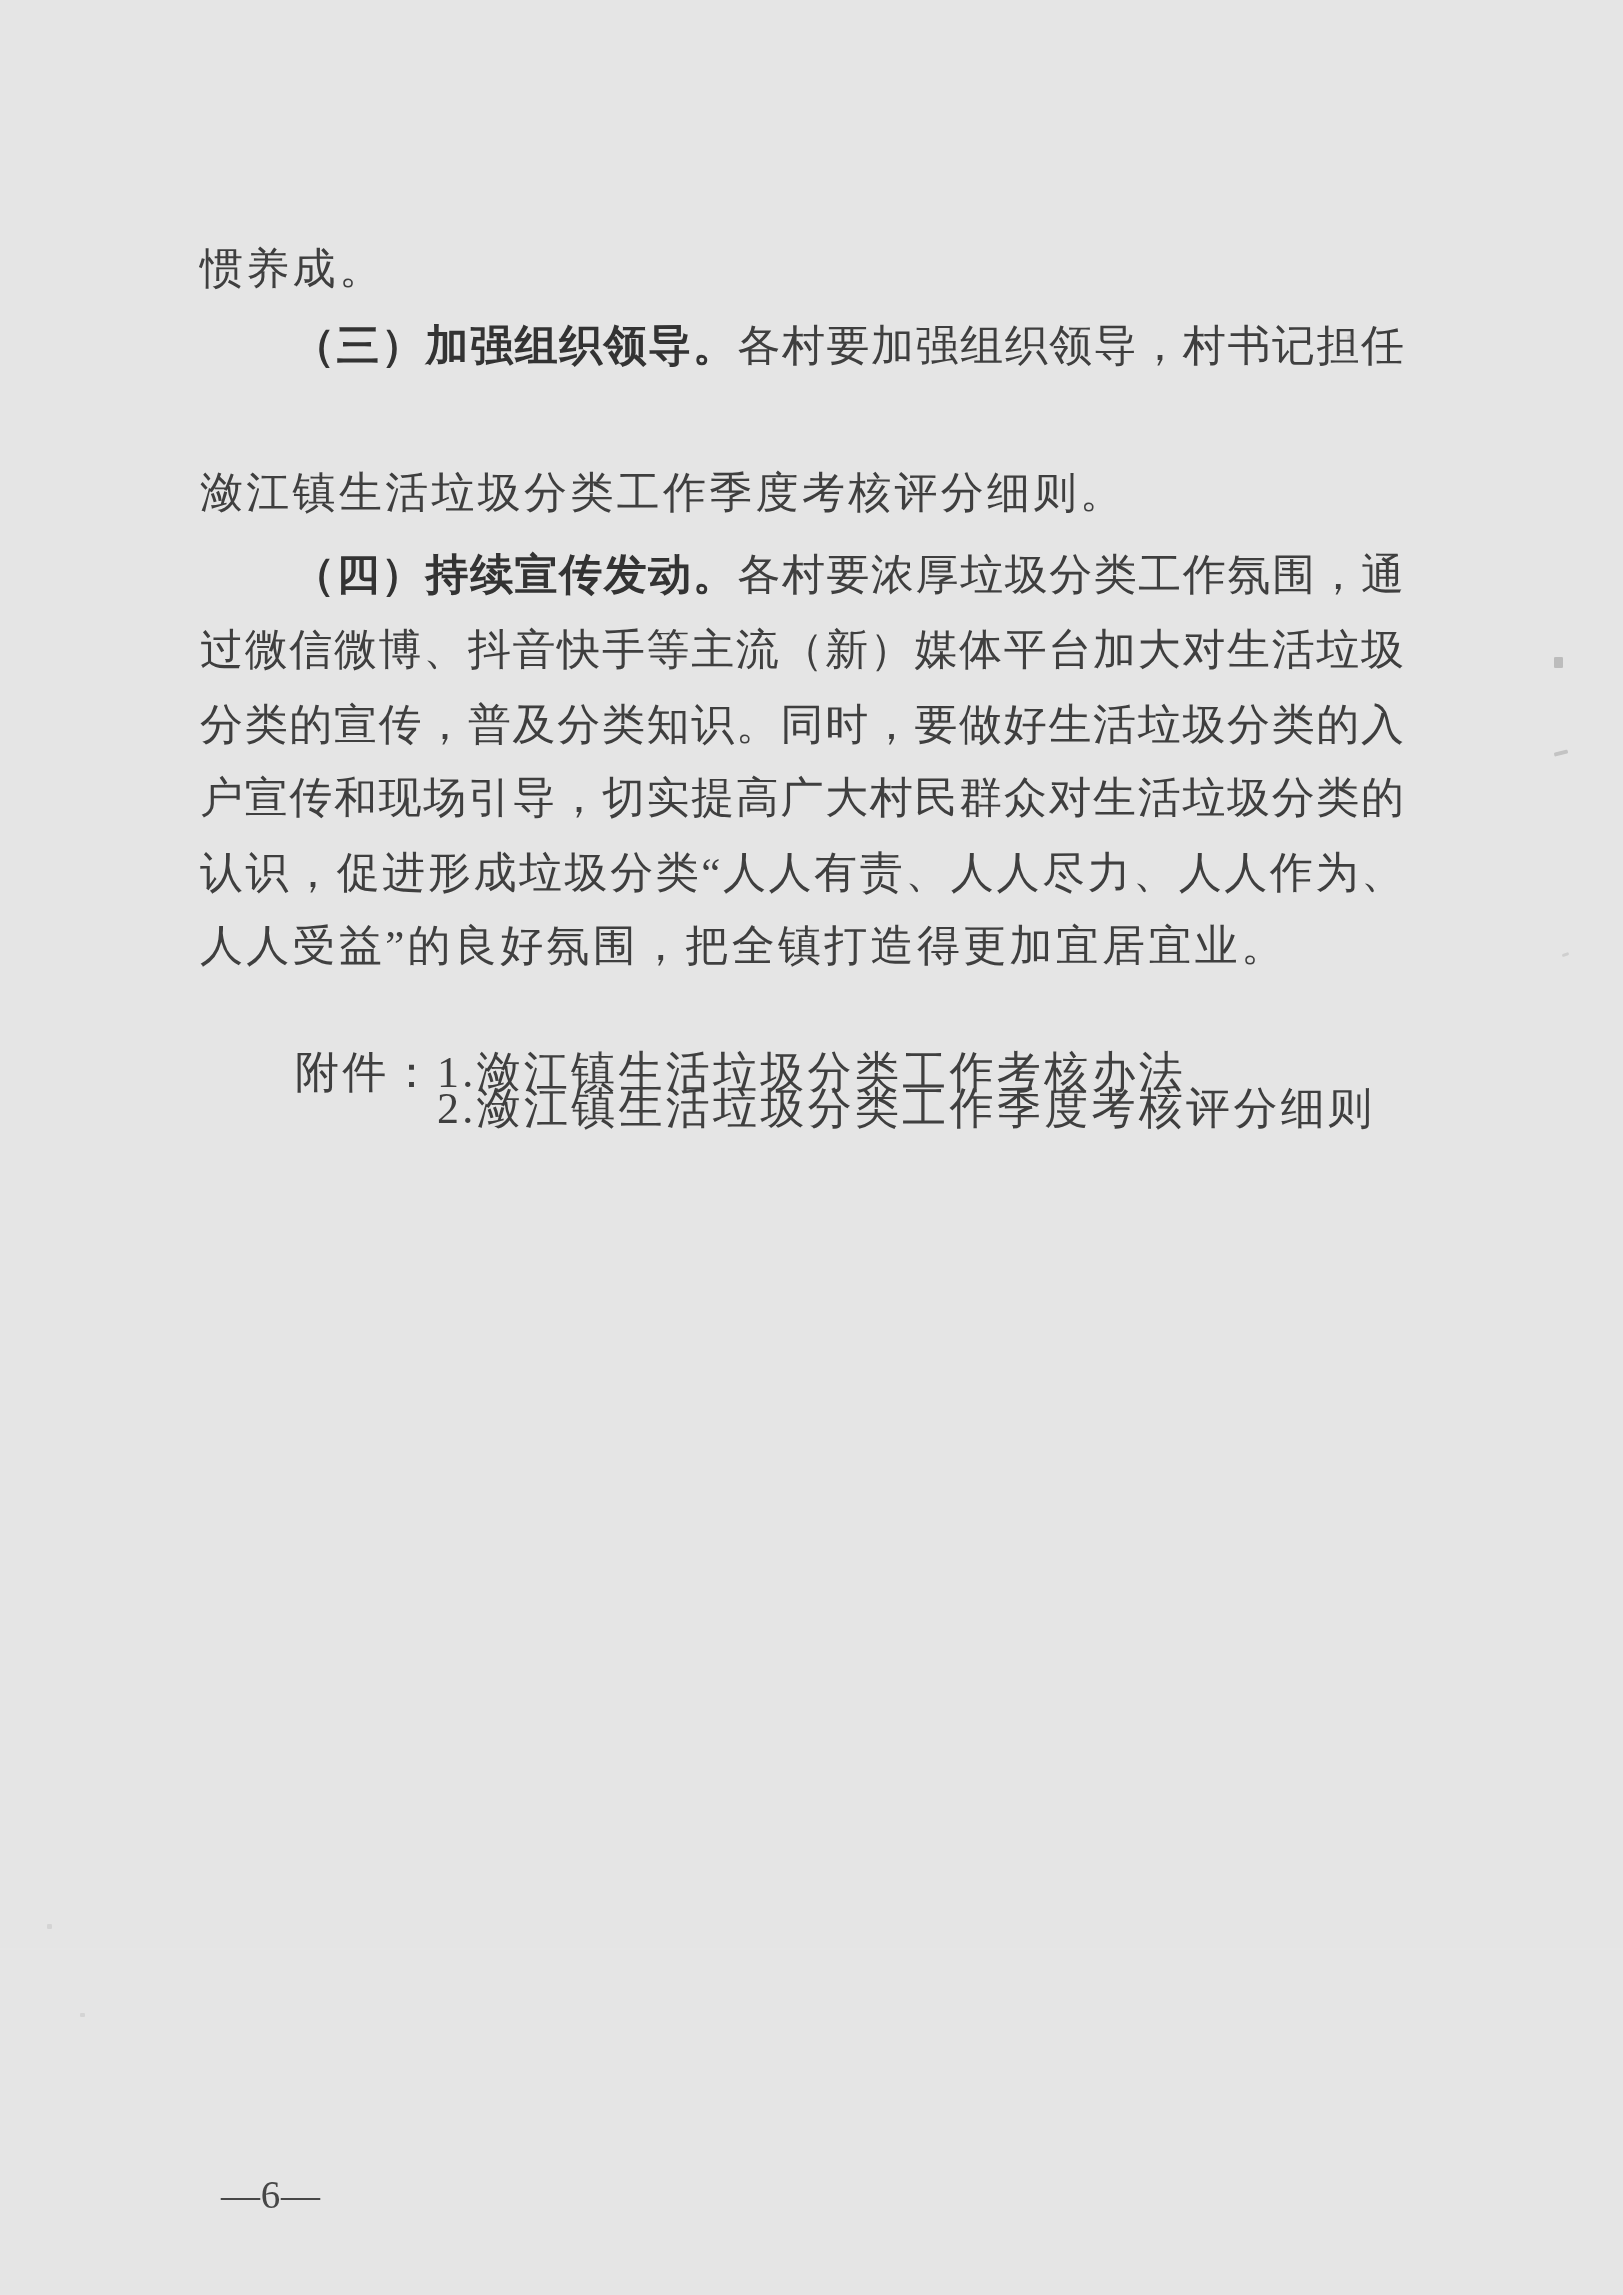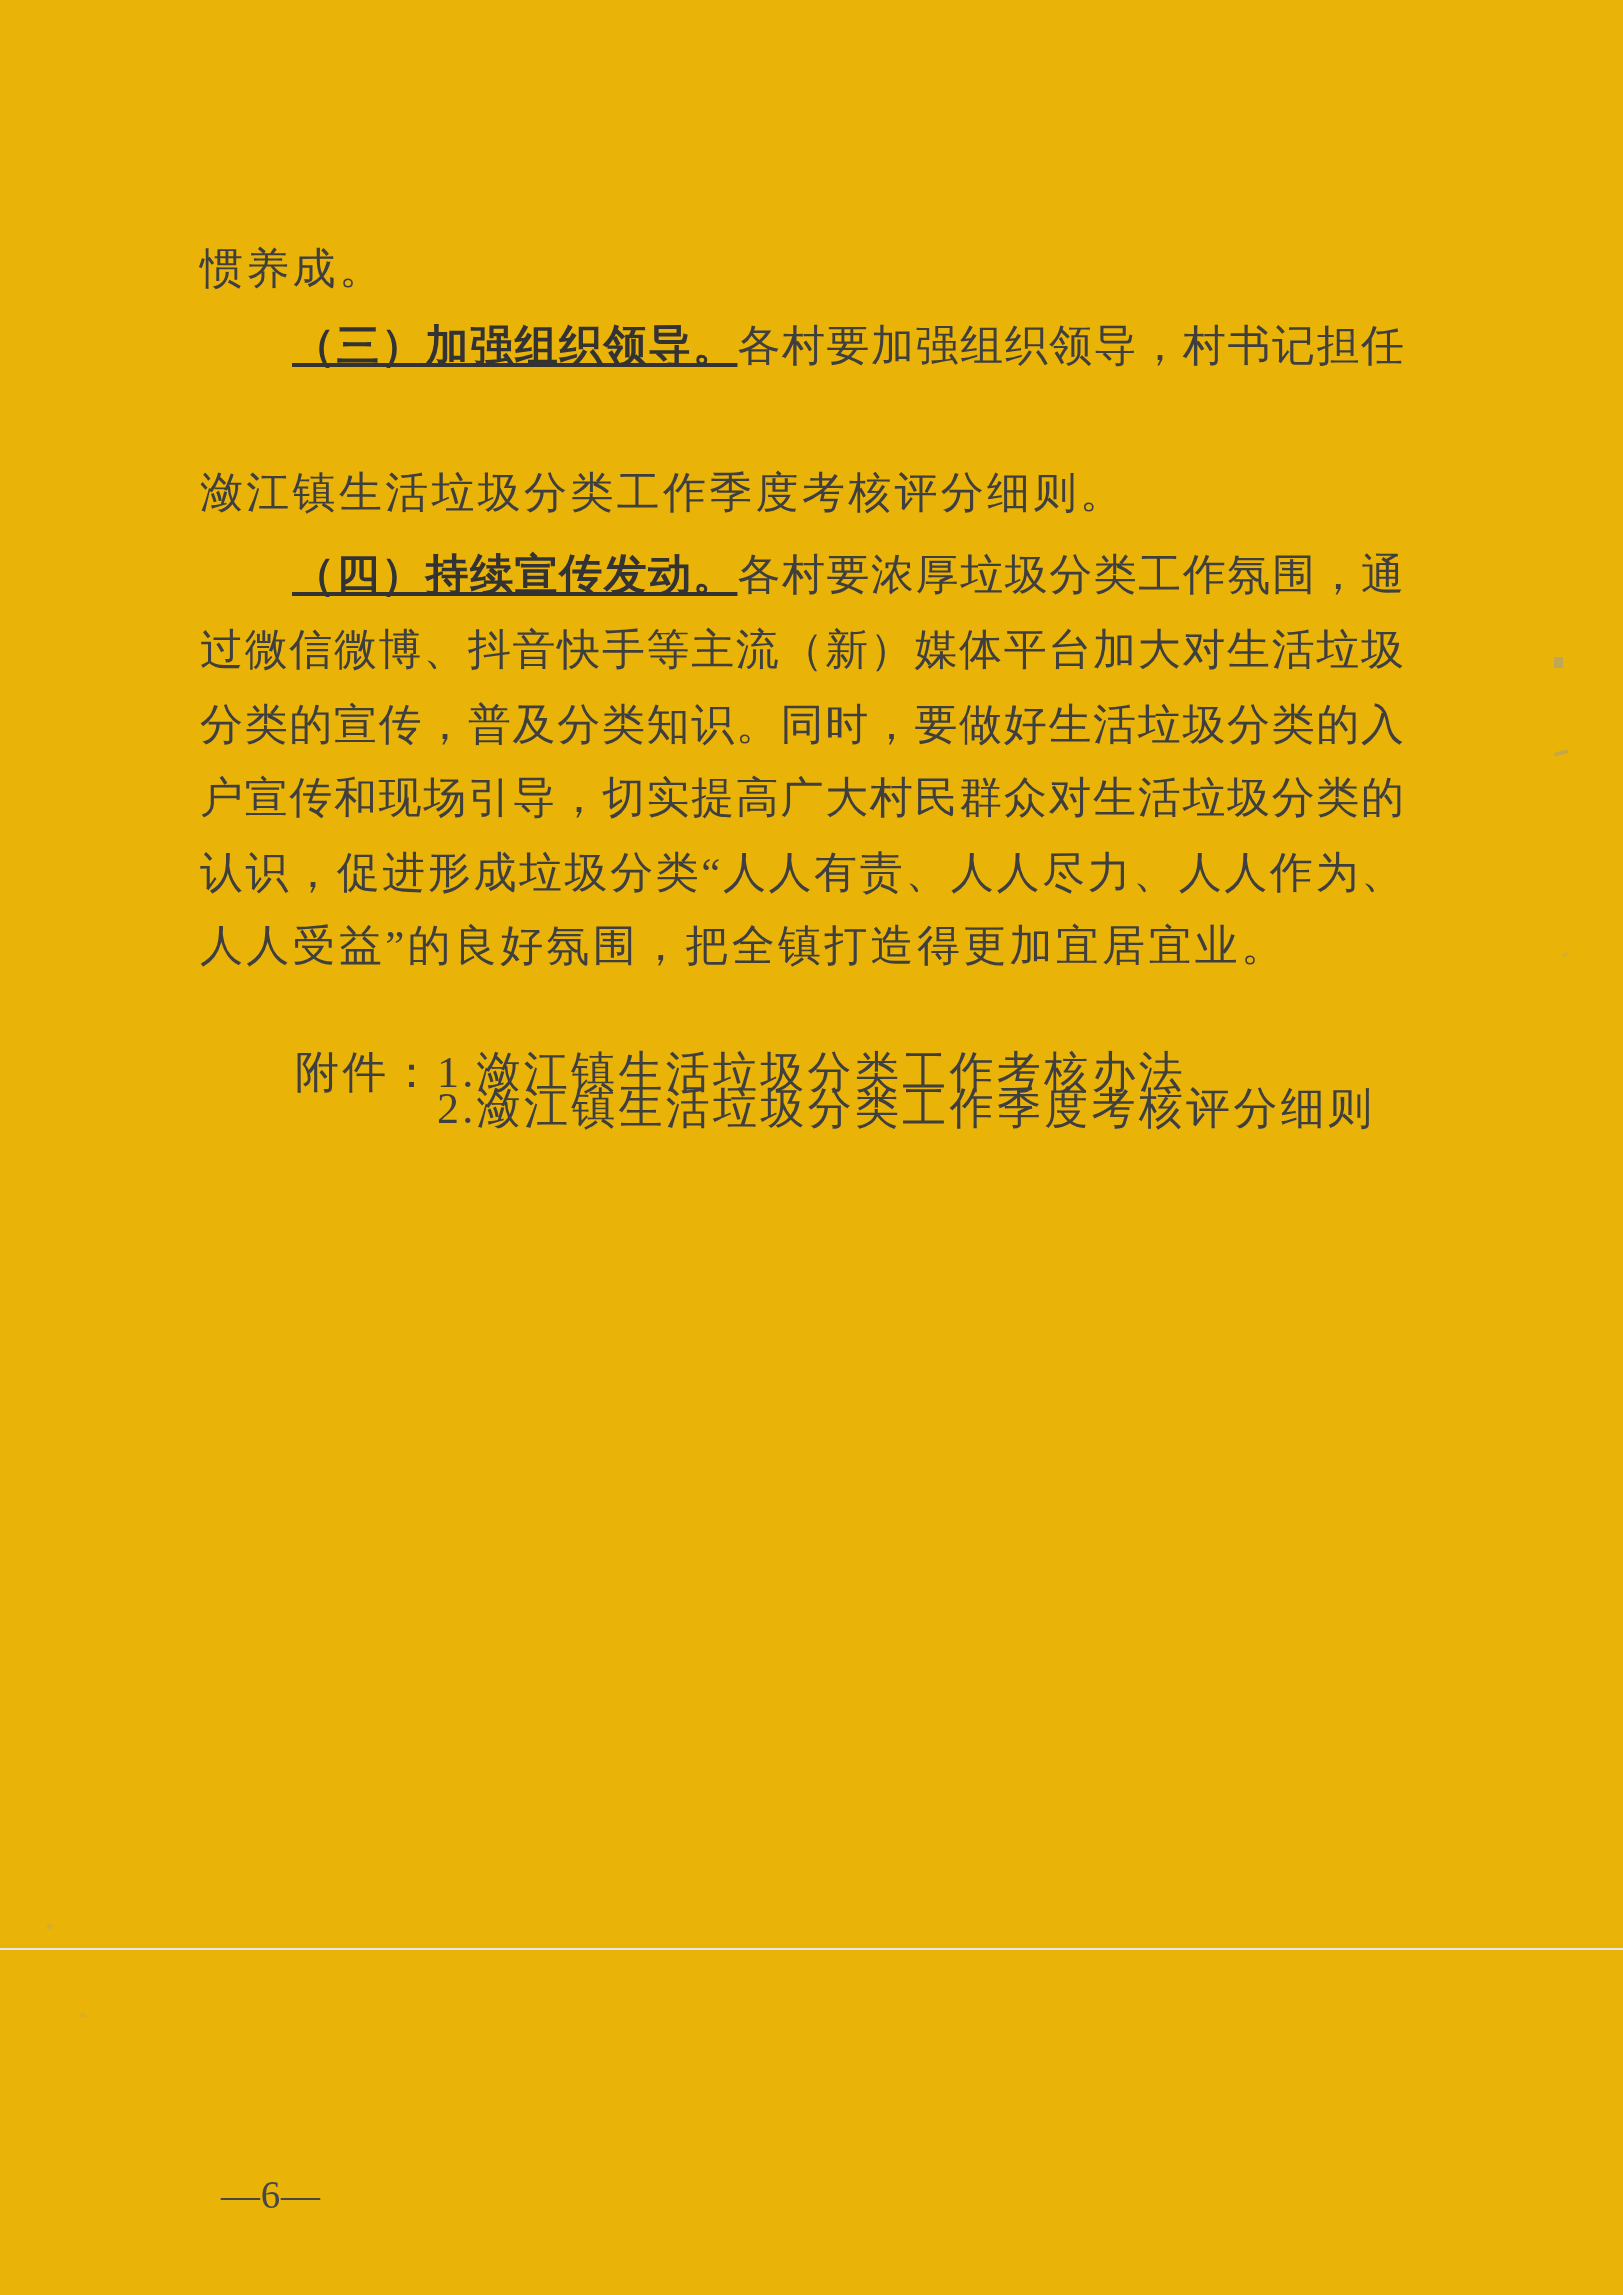--- a/index.html
+++ b/index.html
@@ -1,21 +1,21 @@
 <!DOCTYPE html>
 <html lang="zh" style="font-size:10.5px"><head>
 <meta charset="utf-8">
 <style>
   html, body { margin: 0; padding: 0; background: #888; }
   .sheet {
     position: relative;
     width: 1623px;
     height: 2295px;
     margin: 0 auto;
-    background: #eab308;
+    background: #e5e5e5;
     overflow: hidden;
     font-family: "Liberation Serif", "DejaVu Serif", serif;
     color: #3f3f3f;
   }
   
   .line {
     position: absolute;
     left: 200px;
     width: 1204px;
     font-size: 43px;
@@ -31,21 +31,21 @@
     white-space: normal;
   }
   
   .short {
     white-space: nowrap;
     letter-spacing: 3.3px;
   }
   
   .indent2 { text-indent: 92px; }
   
-  .lead { font-weight: 700; color: #333333; text-decoration: underline; }
+  .lead { font-weight: 700; color: #333333; }
   
   .attach {
     position: absolute;
     font-size: 44px;
     line-height: 74px;
     height: 74px;
     white-space: nowrap;
     letter-spacing: 3.3px;
   }
   

